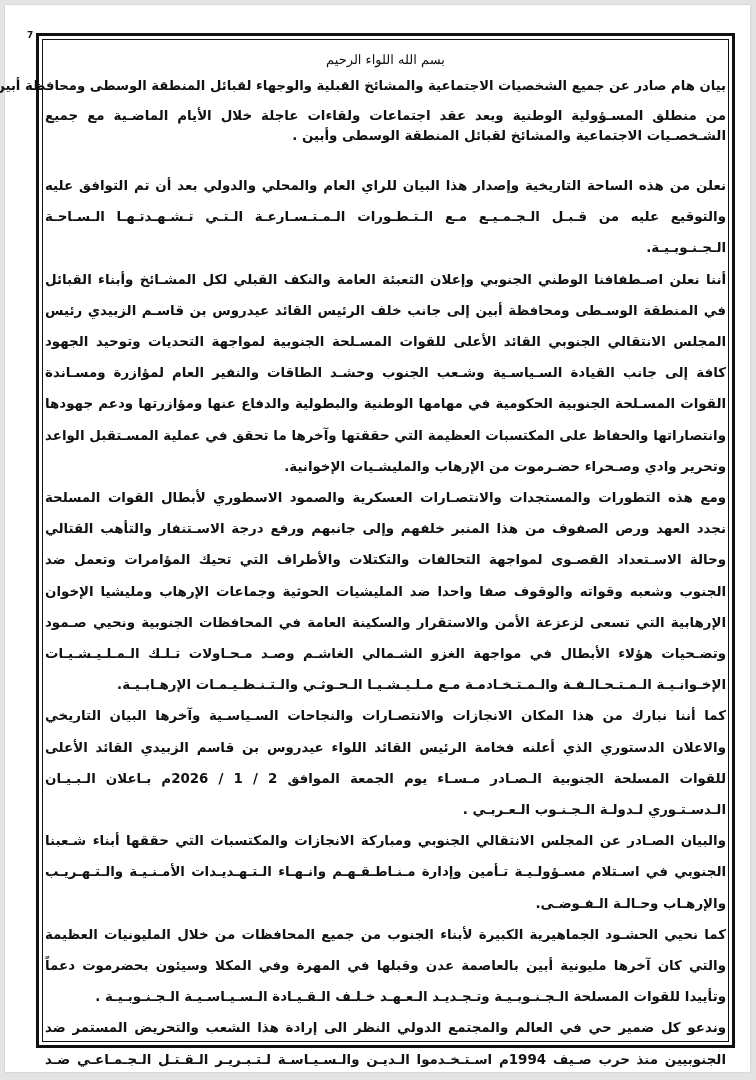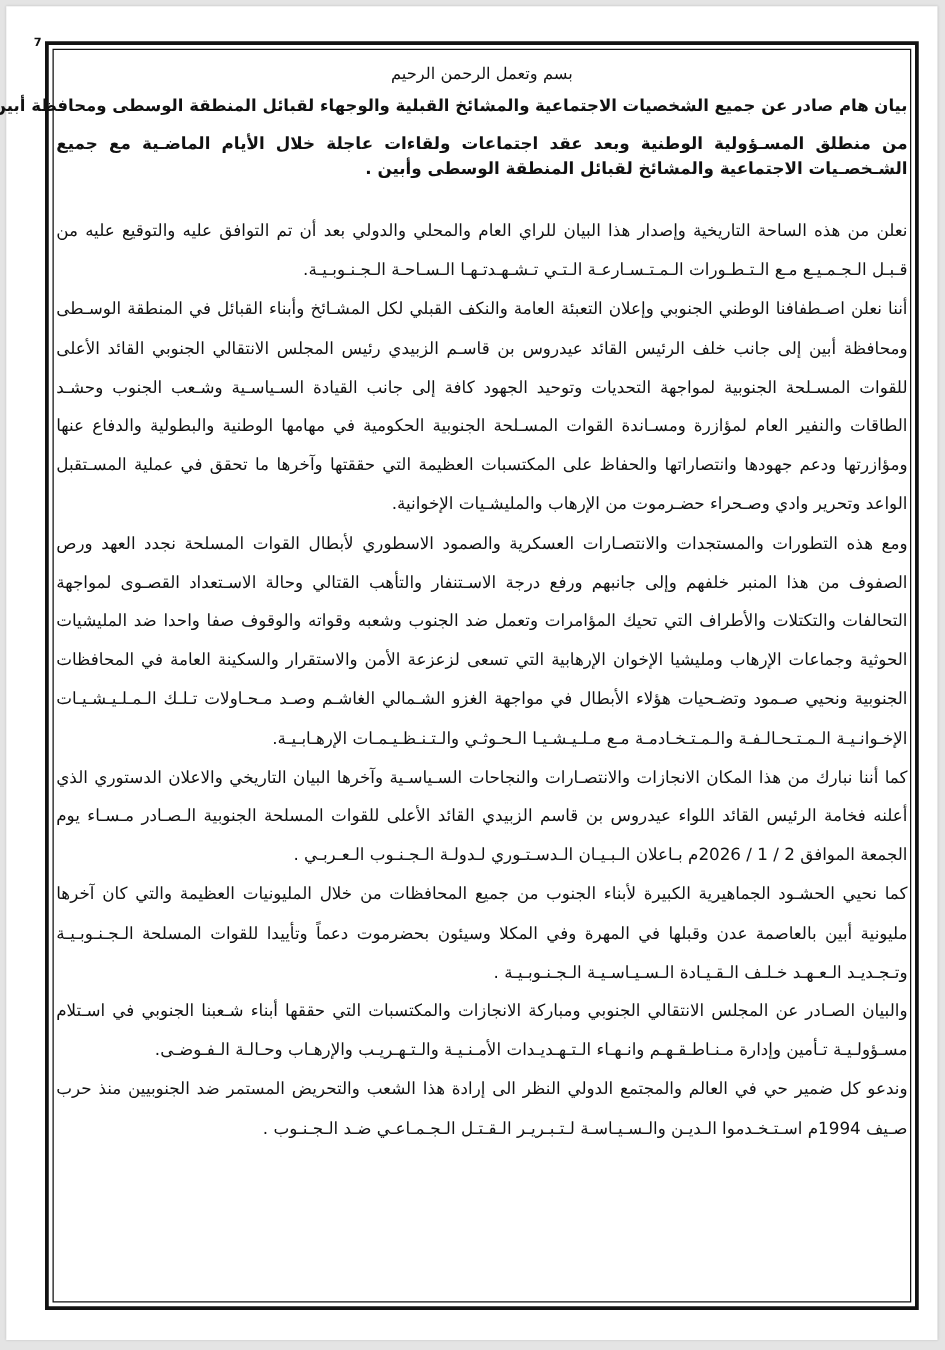--- a/index.html
+++ b/index.html
@@ -33,38 +33,38 @@
   }
   .title {
     text-align:center; font-weight:bold; font-size:13.2px; line-height:20px;
     margin:0 0 10px 0; white-space:nowrap;
   }
   .intro {
     font-weight:bold; font-size:13.4px; line-height:20px; margin:0 0 24px 0;
     text-align-last:right;
   }
   .para {
-    font-weight:normal; font-size:13.4px; line-height:31.2px; margin:0;
+    font-weight:bold; font-size:13.4px; line-height:31.2px; margin:0;
     text-align-last:right;
   }
 </style>
 </head>
 <body>
 
 <div class="page">
   <div class="page-num">7</div>
   <div class="frame">
     <div class="frame-inner"></div>
     <div class="content">
-      <div class="basmala">بسم وتعمل الرحمن الرحيم</div>
+      <div class="basmala">بسم الله اللواء الرحيم</div>
       <div class="title">بيان هام صادر عن جميع الشخصيات الاجتماعية والمشائخ القبلية والوجهاء لقبائل المنطقة الوسطى ومحافظة أبين كافة</div>
       <p class="intro">من منطلق المسـؤولية الوطنية وبعد عقد اجتماعات ولقاءات عاجلة خلال الأيام الماضـية مع جميع الشـخصـيات الاجتماعية والمشائخ لقبائل المنطقة الوسطى وأبين .</p>
       <p class="para">نعلن من هذه الساحة التاريخية وإصدار هذا البيان للراي العام والمحلي والدولي بعد أن تم التوافق عليه والتوقيع عليه من قـبـل الـجـمـيـع مـع الـتـطـورات الـمـتـسـارعـة الـتـي تـشـهـدتـهـا الـسـاحـة الـجـنـوبـيـة.</p>
       <p class="para">أننا نعلن اصـطفافنا الوطني الجنوبي وإعلان التعبئة العامة والنكف القبلي لكل المشـائخ وأبناء القبائل في المنطقة الوسـطى ومحافظة أبين إلى جانب خلف الرئيس القائد عيدروس بن قاسـم الزبيدي رئيس المجلس الانتقالي الجنوبي القائد الأعلى للقوات المسـلحة الجنوبية لمواجهة التحديات وتوحيد الجهود كافة إلى جانب القيادة السـياسـية وشـعب الجنوب وحشـد الطاقات والنفير العام لمؤازرة ومسـاندة القوات المسـلحة الجنوبية الحكومية في مهامها الوطنية والبطولية والدفاع عنها ومؤازرتها ودعم جهودها وانتصاراتها والحفاظ على المكتسبات العظيمة التي حققتها وآخرها ما تحقق في عملية المسـتقبل الواعد وتحرير وادي وصـحراء حضـرموت من الإرهاب والمليشـيات الإخوانية.</p>
       <p class="para">ومع هذه التطورات والمستجدات والانتصـارات العسكرية والصمود الاسطوري لأبطال القوات المسلحة نجدد العهد ورص الصفوف من هذا المنبر خلفهم وإلى جانبهم ورفع درجة الاسـتنفار والتأهب القتالي وحالة الاسـتعداد القصـوى لمواجهة التحالفات والتكتلات والأطراف التي تحيك المؤامرات وتعمل ضد الجنوب وشعبه وقواته والوقوف صفا واحدا ضد المليشيات الحوثية وجماعات الإرهاب ومليشيا الإخوان الإرهابية التي تسعى لزعزعة الأمن والاستقرار والسكينة العامة في المحافظات الجنوبية ونحيي صـمود وتضـحيات هؤلاء الأبطال في مواجهة الغزو الشـمالي الغاشـم وصـد مـحـاولات تـلـك الـمـلـيـشـيـات الإخـوانـيـة الـمـتـحـالـفـة والـمـتـخـادمـة مـع مـلـيـشـيـا الـحـوثـي والـتـنـظـيـمـات الإرهـابـيـة.</p>
       <p class="para">كما أننا نبارك من هذا المكان الانجازات والانتصـارات والنجاحات السـياسـية وآخرها البيان التاريخي والاعلان الدستوري الذي أعلنه فخامة الرئيس القائد اللواء عيدروس بن قاسم الزبيدي القائد الأعلى للقوات المسلحة الجنوبية الـصـادر مـسـاء يوم الجمعة الموافق 2 / 1 / 2026م بـاعلان الـبـيـان الـدسـتـوري لـدولـة الـجـنـوب الـعـربـي .</p>
+      <p class="para">والبيان الصـادر عن المجلس الانتقالي الجنوبي ومباركة الانجازات والمكتسبات التي حققها أبناء شـعبنا الجنوبي في اسـتلام مسـؤولـيـة تـأمين وإدارة مـنـاطـقـهـم وانـهـاء الـتـهـديـدات الأمـنـيـة والـتـهـريـب والإرهـاب وحـالـة الـفـوضـى.</p>
       <p class="para">كما نحيي الحشـود الجماهيرية الكبيرة لأبناء الجنوب من جميع المحافظات من خلال المليونيات العظيمة والتي كان آخرها مليونية أبين بالعاصمة عدن وقبلها في المهرة وفي المكلا وسيئون بحضرموت دعماً وتأييدا للقوات المسلحة الـجـنـوبـيـة وتـجـديـد الـعـهـد خـلـف الـقـيـادة الـسـيـاسـيـة الـجـنـوبـيـة .</p>
-      <p class="para">والبيان الصـادر عن المجلس الانتقالي الجنوبي ومباركة الانجازات والمكتسبات التي حققها أبناء شـعبنا الجنوبي في اسـتلام مسـؤولـيـة تـأمين وإدارة مـنـاطـقـهـم وانـهـاء الـتـهـديـدات الأمـنـيـة والـتـهـريـب والإرهـاب وحـالـة الـفـوضـى.</p>
       <p class="para">وندعو كل ضمير حي في العالم والمجتمع الدولي النظر الى إرادة هذا الشعب والتحريض المستمر ضد الجنوبيين منذ حرب صـيف 1994م اسـتـخـدموا الـديـن والـسـيـاسـة لـتـبـريـر الـقـتـل الـجـمـاعـي ضـد الـجـنـوب .</p>
 
     </div>
   </div>
 </div>
 
 </body></html>

